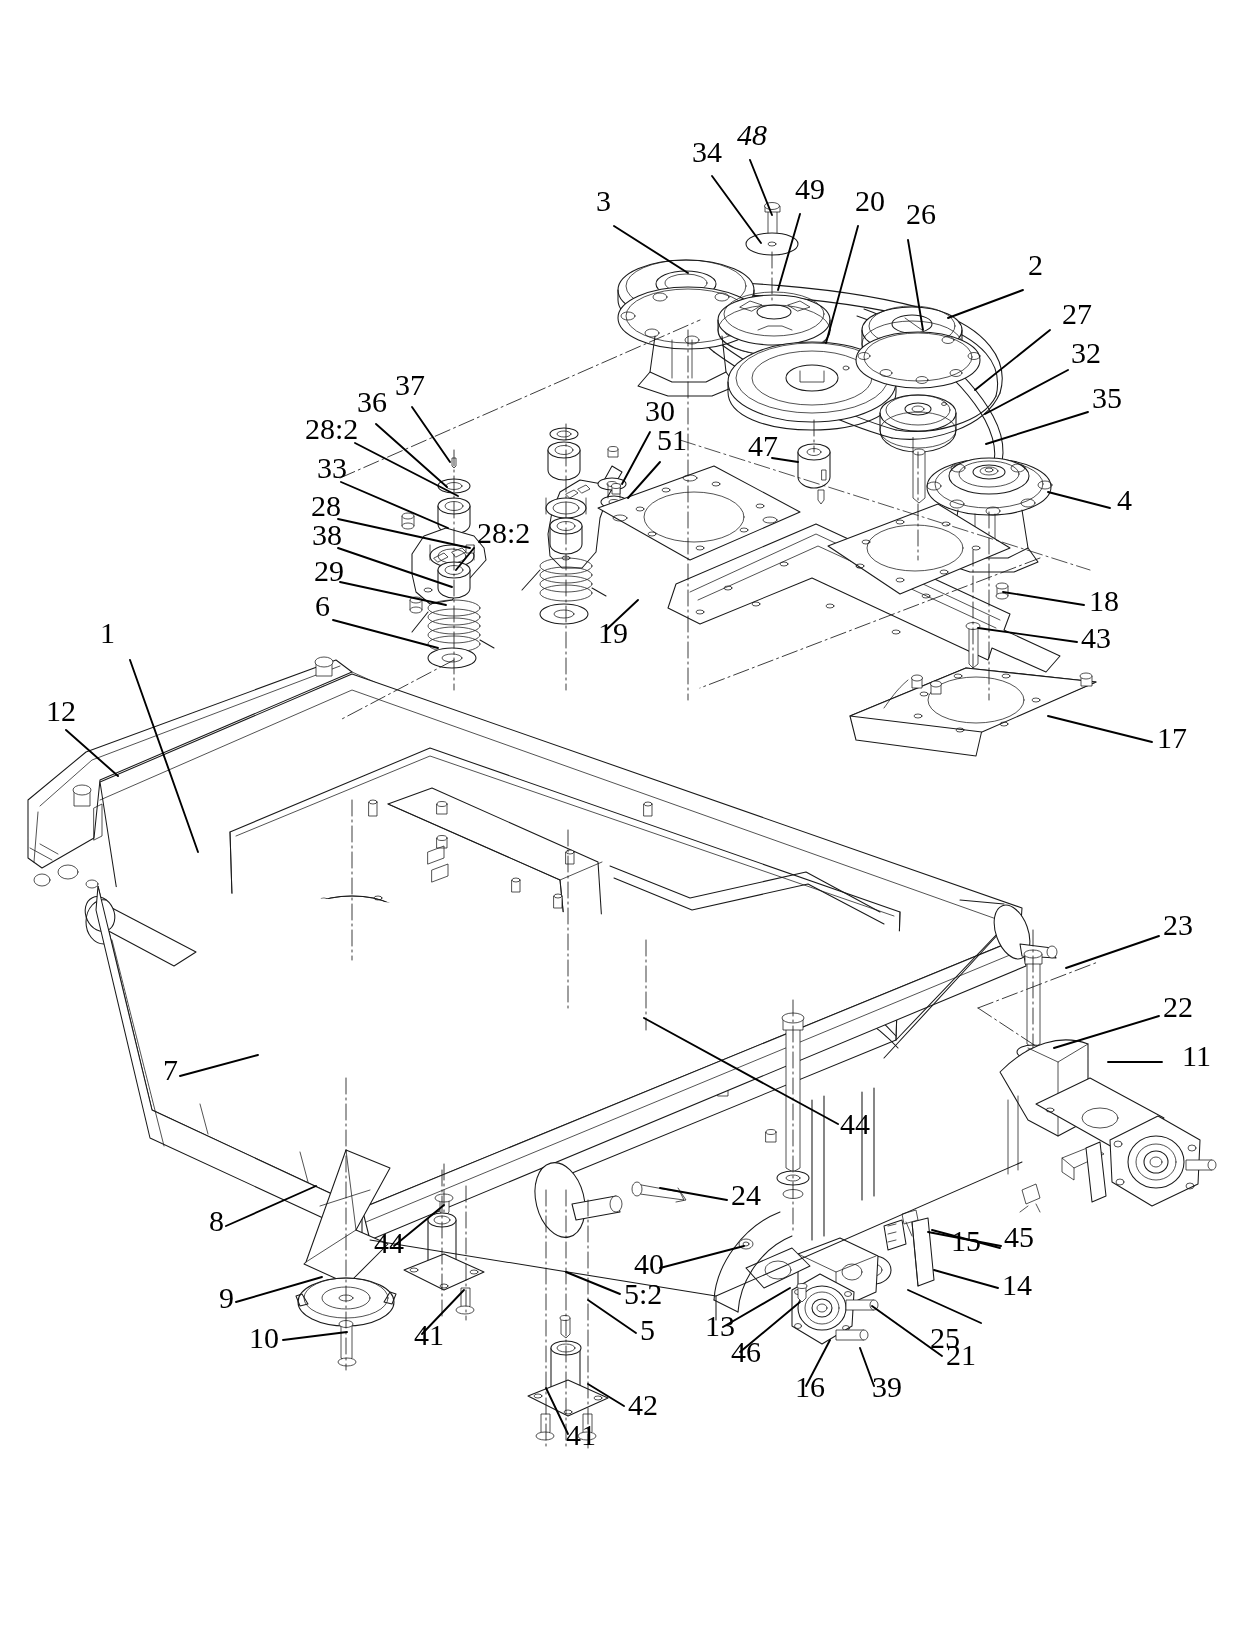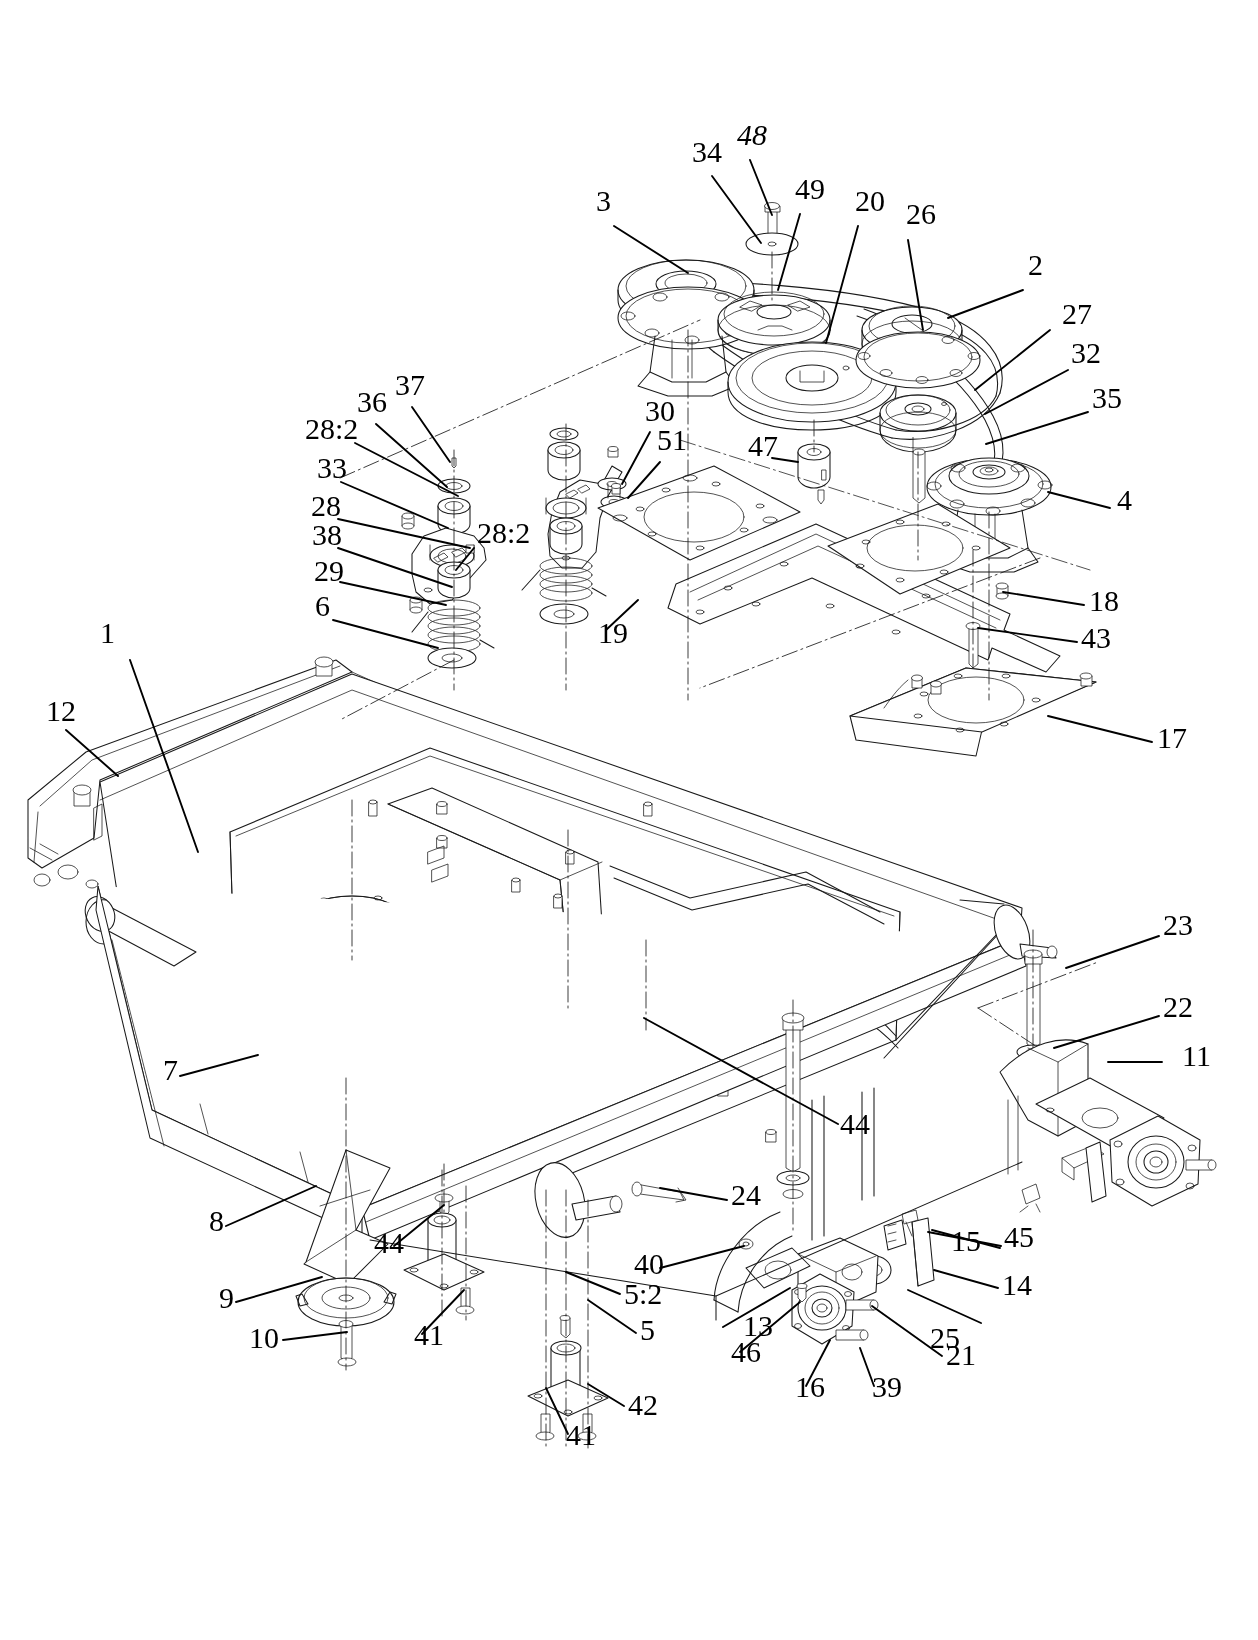--- a/index.html
+++ b/index.html
@@ -730,21 +730,21 @@
       <div class="lbl" style="left: 1117px; top: 485px;">4</div>
       <div class="lbl" style="left: 640px; top: 1315px;">5</div>
       <div class="lbl" style="left: 624px; top: 1279px;">5:2</div>
       <div class="lbl" style="left: 315px; top: 591px;">6</div>
       <div class="lbl" style="left: 163px; top: 1055px;">7</div>
       <div class="lbl" style="left: 209px; top: 1206px;">8</div>
       <div class="lbl" style="left: 219px; top: 1283px;">9</div>
       <div class="lbl" style="left: 249px; top: 1323px;">10</div>
       <div class="lbl" style="left: 1166px; top: 1041px; margin-left: 16px;">11</div>
       <div class="lbl" style="left: 46px; top: 696px;">12</div>
-      <div class="lbl" style="left: 743px; top: 1311px;">13</div>
+      <div class="lbl" style="left: 705px; top: 1311px;">13</div>
       <div class="lbl" style="left: 1002px; top: 1270px;">14</div>
       <div class="lbl" style="left: 951px; top: 1226px;">15</div>
       <div class="lbl" style="left: 795px; top: 1372px;">16</div>
       <div class="lbl" style="left: 1157px; top: 723px;">17</div>
       <div class="lbl" style="left: 1089px; top: 586px;">18</div>
       <div class="lbl" style="left: 598px; top: 618px;">19</div>
       <div class="lbl" style="left: 855px; top: 186px;">20</div>
       <div class="lbl" style="left: 946px; top: 1340px;">21</div>
       <div class="lbl" style="left: 1163px; top: 992px;">22</div>
       <div class="lbl" style="left: 1163px; top: 910px;">23</div>

